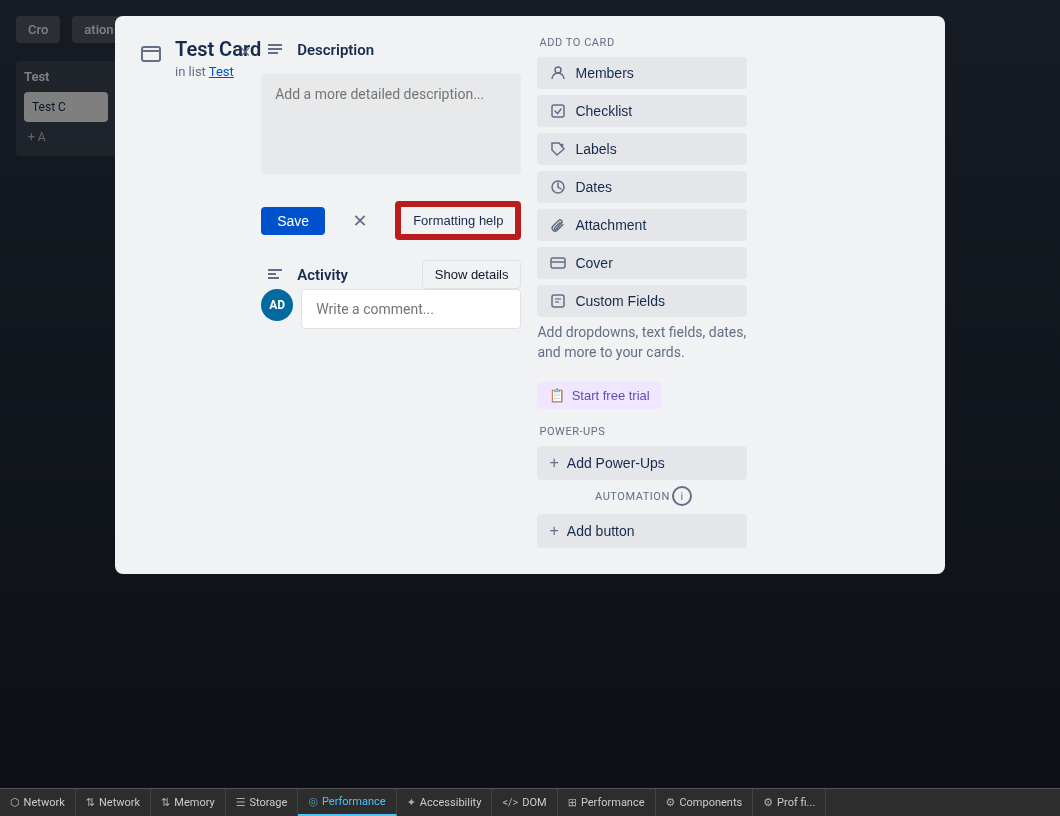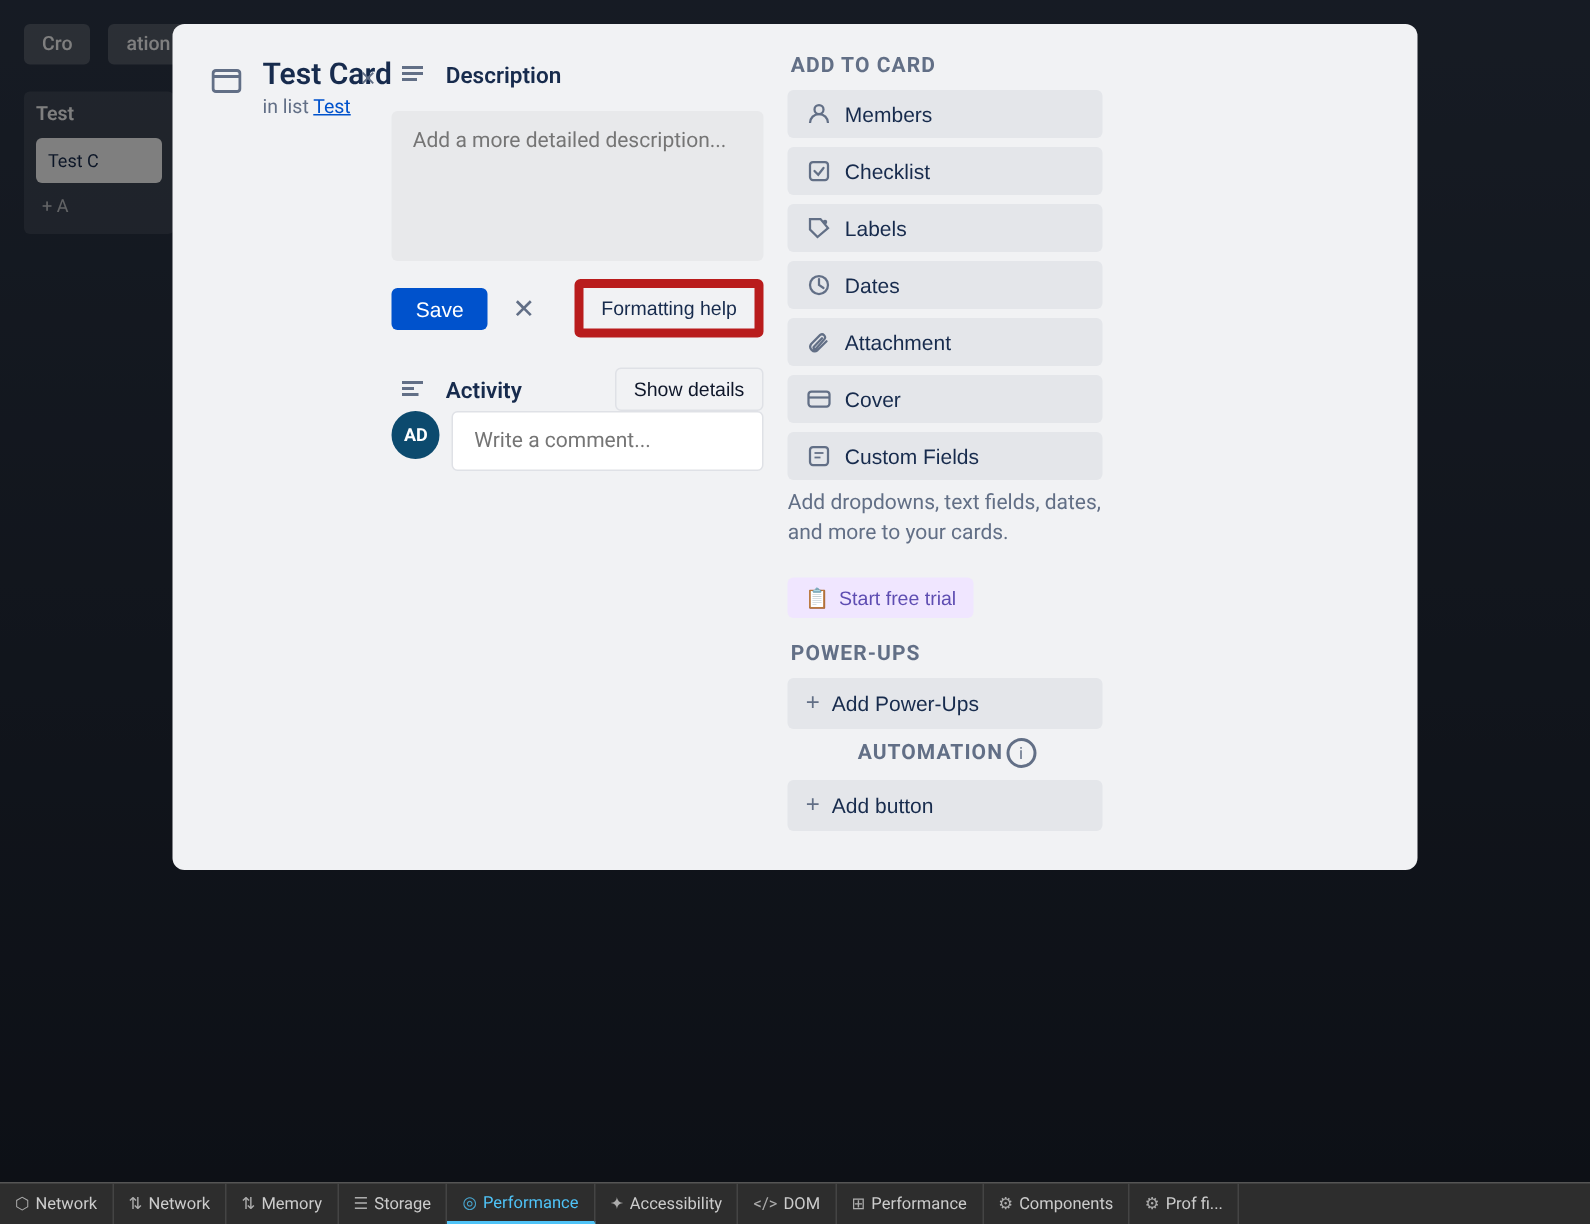--- a/index.html
+++ b/index.html
@@ -220,22 +220,22 @@
       resize: none;
       cursor: pointer;
       font-family: inherit;
       outline: none;
     }
 
     
     .description-toolbar {
       display: flex;
       align-items: center;
-      gap: 8px;
-      margin-top: 8px;
+      gap: 19px;
+      margin-top: 23px;
     }
 
     .save-btn {
       background: #0052cc;
       color: white;
       border: none;
       border-radius: 4px;
       padding: 6px 16px;
       font-size: 14px;
       font-weight: 500;
@@ -296,21 +296,21 @@
     .comment-row {
       display: flex;
       gap: 8px;
       align-items: flex-start;
     }
 
     .avatar {
       width: 32px;
       height: 32px;
       border-radius: 50%;
-      background: #0c4a6e;
+      background: #0369a1;
       color: white;
       display: flex;
       align-items: center;
       justify-content: center;
       font-size: 12px;
       font-weight: 700;
       flex-shrink: 0;
     }
 
     .comment-input {
@@ -321,22 +321,22 @@
       padding: 10px 14px;
       font-size: 14px;
       color: #626f86;
       font-family: inherit;
       outline: none;
       min-height: 40px;
     }
 
     
     .sidebar-section-title {
-      font-size: 14px;
-      font-weight: 700;
+      font-size: 11px;
+      font-weight: 400;
       color: #626f86;
       text-transform: uppercase;
       letter-spacing: 0.05em;
       margin-bottom: 8px;
       padding: 0 2px;
     }
 
     .sidebar-btn {
       display: flex;
       align-items: center;

